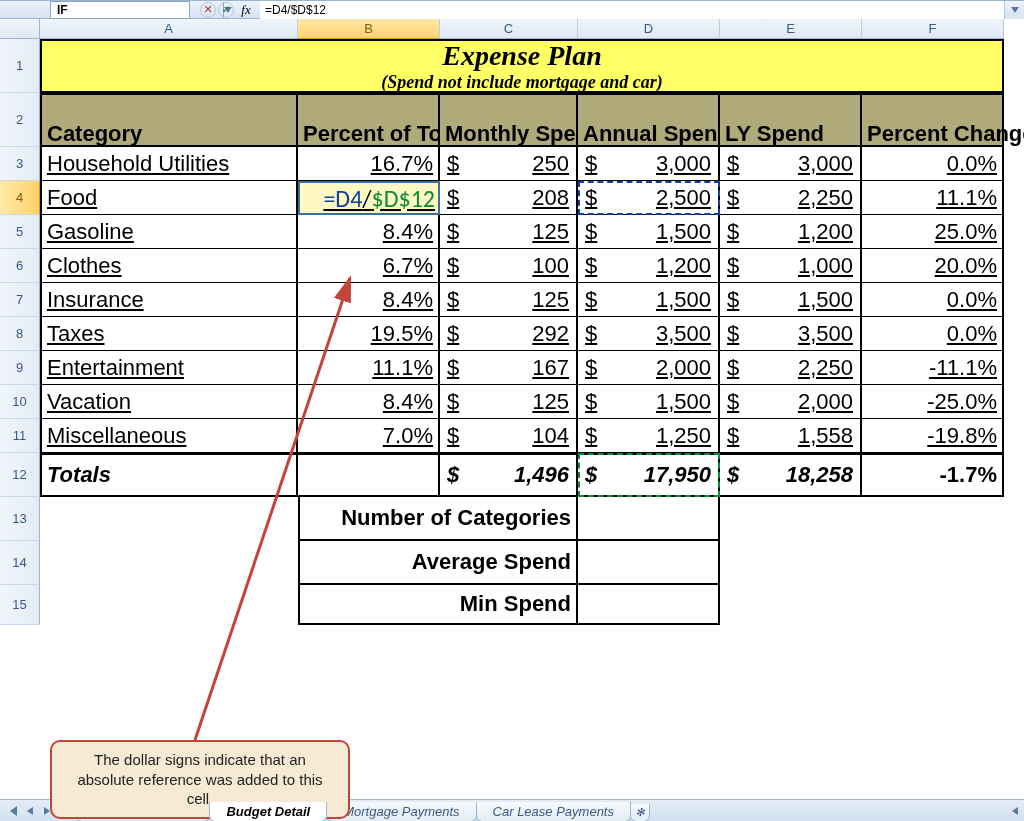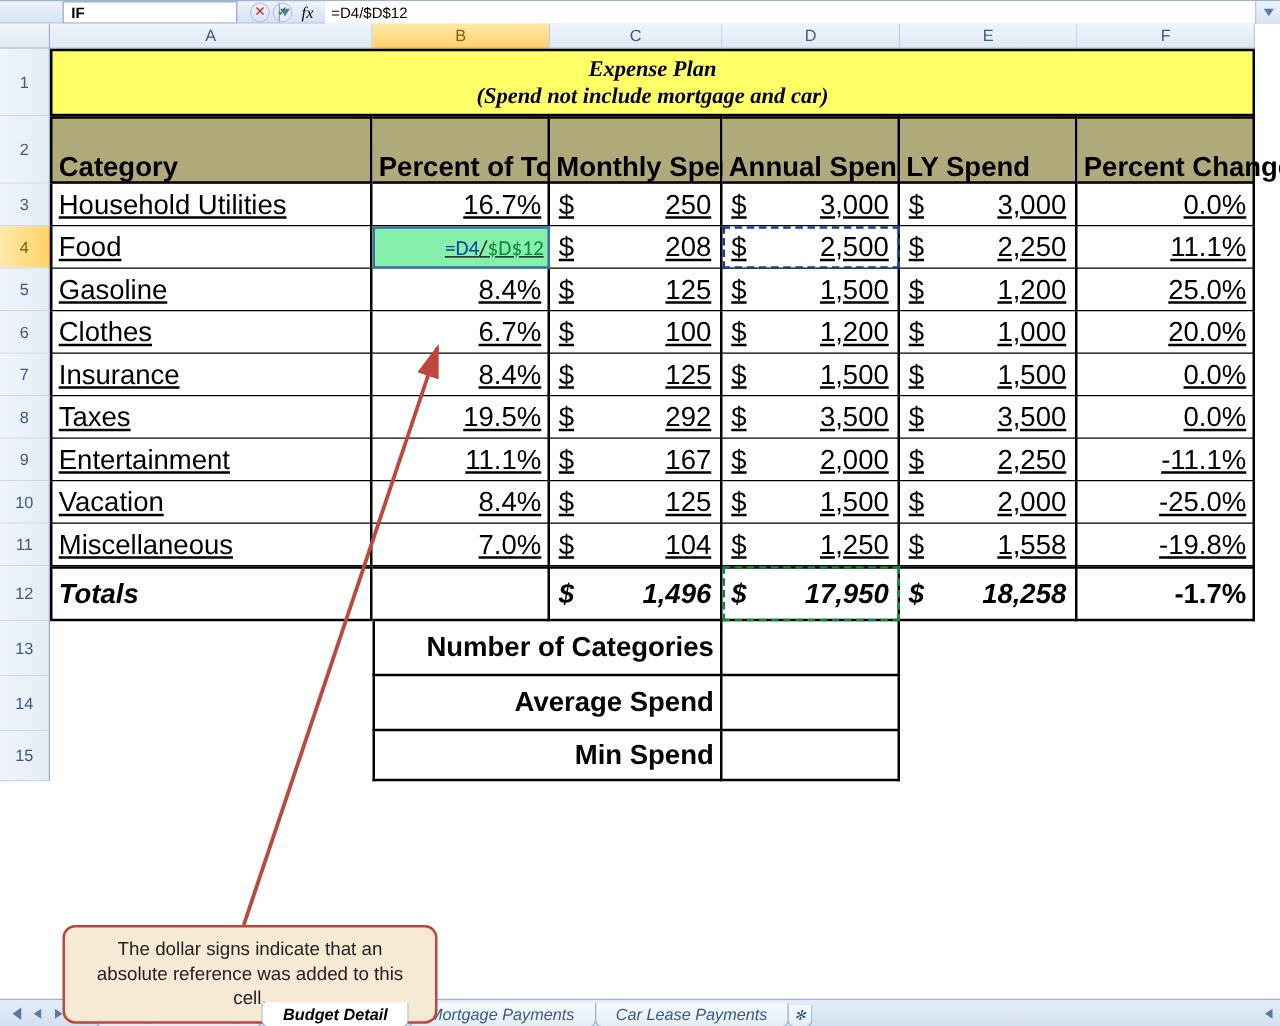--- a/index.html
+++ b/index.html
@@ -145,21 +145,21 @@
   .cA{width:258px;} .cB{width:142px;} .cC{width:138px;} .cD{width:142px;} .cE{width:142px;} .cF{width:142px;}
   
   .title-cell {
     width: 964px;
     background: #ffff66;
     border: 2px solid #000;
     display:flex;flex-direction:column;align-items:center;justify-content:center;
     font-style: italic; font-weight:bold;
     font-family: "Times New Roman", serif;
   }
-  .title-cell .t1{font-size:18px;}
+  .title-cell .t1{font-size:28px;}
   .title-cell .t2{font-size:18px;}
   
   .hdr {
     background:#b0a97a;
     font-weight:bold;
     font-size:22px;
     border-top:2px solid #000;
     border-right:2px solid #000;
     border-bottom:2px solid #000;
     align-items:flex-end;
@@ -169,22 +169,22 @@
   .data-row .cell { border-right:2px solid #000;text-decoration:underline; }
   .data-row .cell:first-child{border-left:2px solid #000;}
   .data-row { border-bottom: 0; }
   .data-row .cell { border-bottom:1px solid #000;}
   .money { justify-content: space-between; }
   .money .sym{padding-left:2px;}
   .money .val{padding-right:2px;}
   .pct { justify-content:flex-end;}
   .bA-formula {
     border:2px solid #3a6ea5 !important;
-    background:#86efac;
-    font-size:17px;
+    background:#fef9c3;
+    font-size:24px;
     justify-content:flex-end;
     padding-right:3px;
     font-family: "Calibri", Arial, sans-serif;
   }
   .bA-formula .p1{color:#1040a0;}
   .bA-formula .p2{color:#000;}
   .bA-formula .p3{color:#0a8a3a;}
   .marq-blue { outline:2px dashed #1040a0; outline-offset:-2px; }
   .marq-green { outline:2px dashed #0a8a3a; outline-offset:-2px; }
   .totals-row .cell { font-weight:bold; font-style:italic; border-bottom:2px solid #000; border-top:2px solid #000;}

